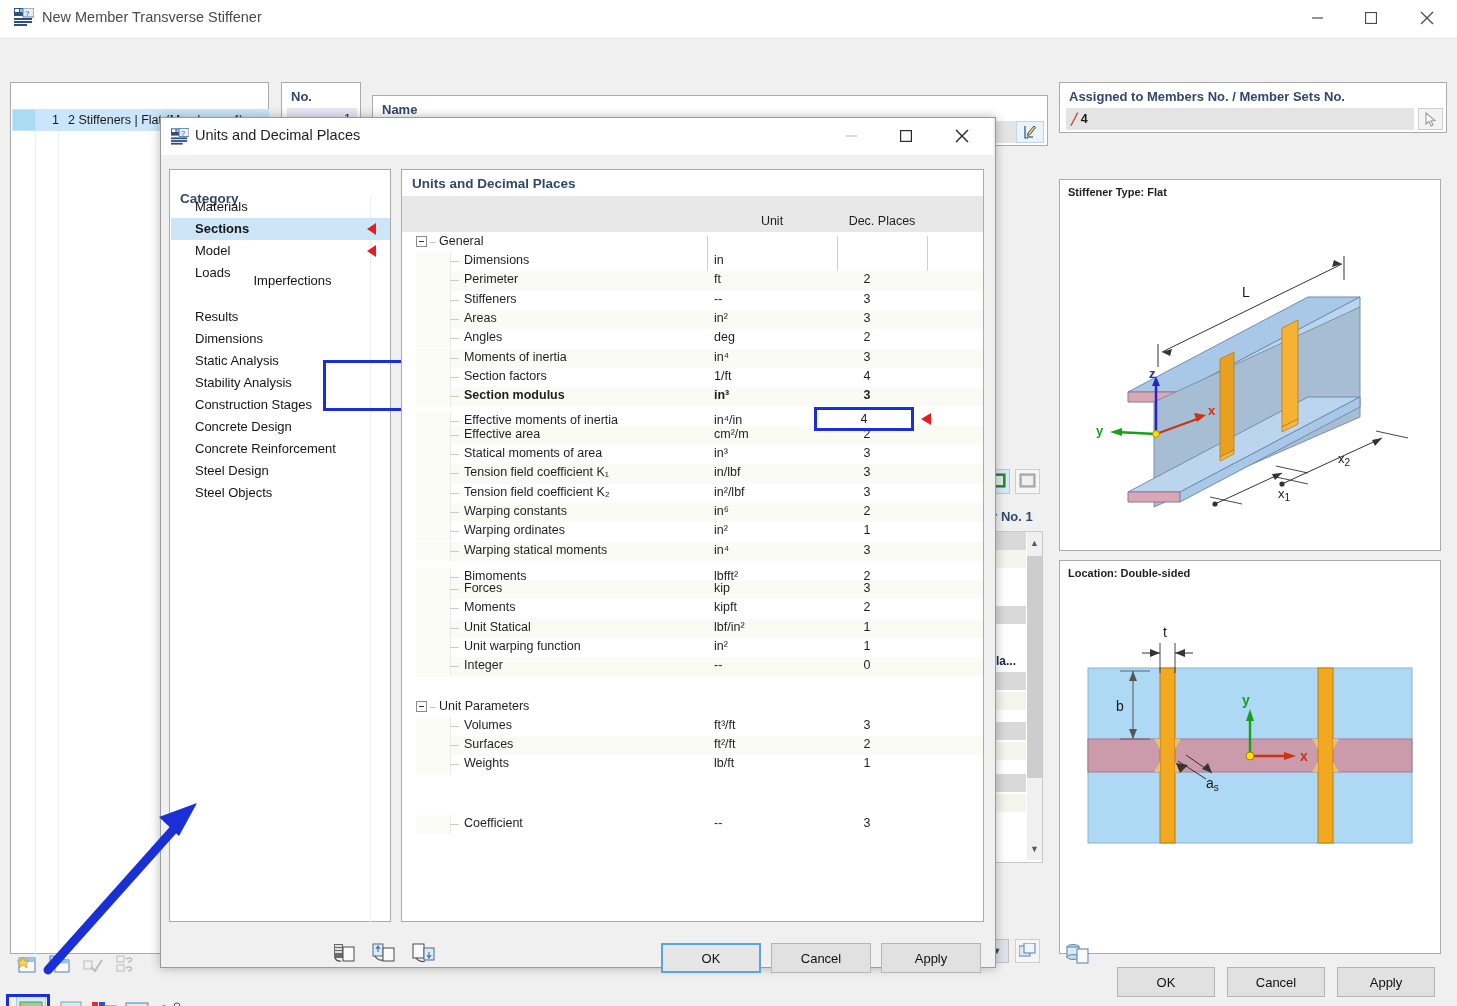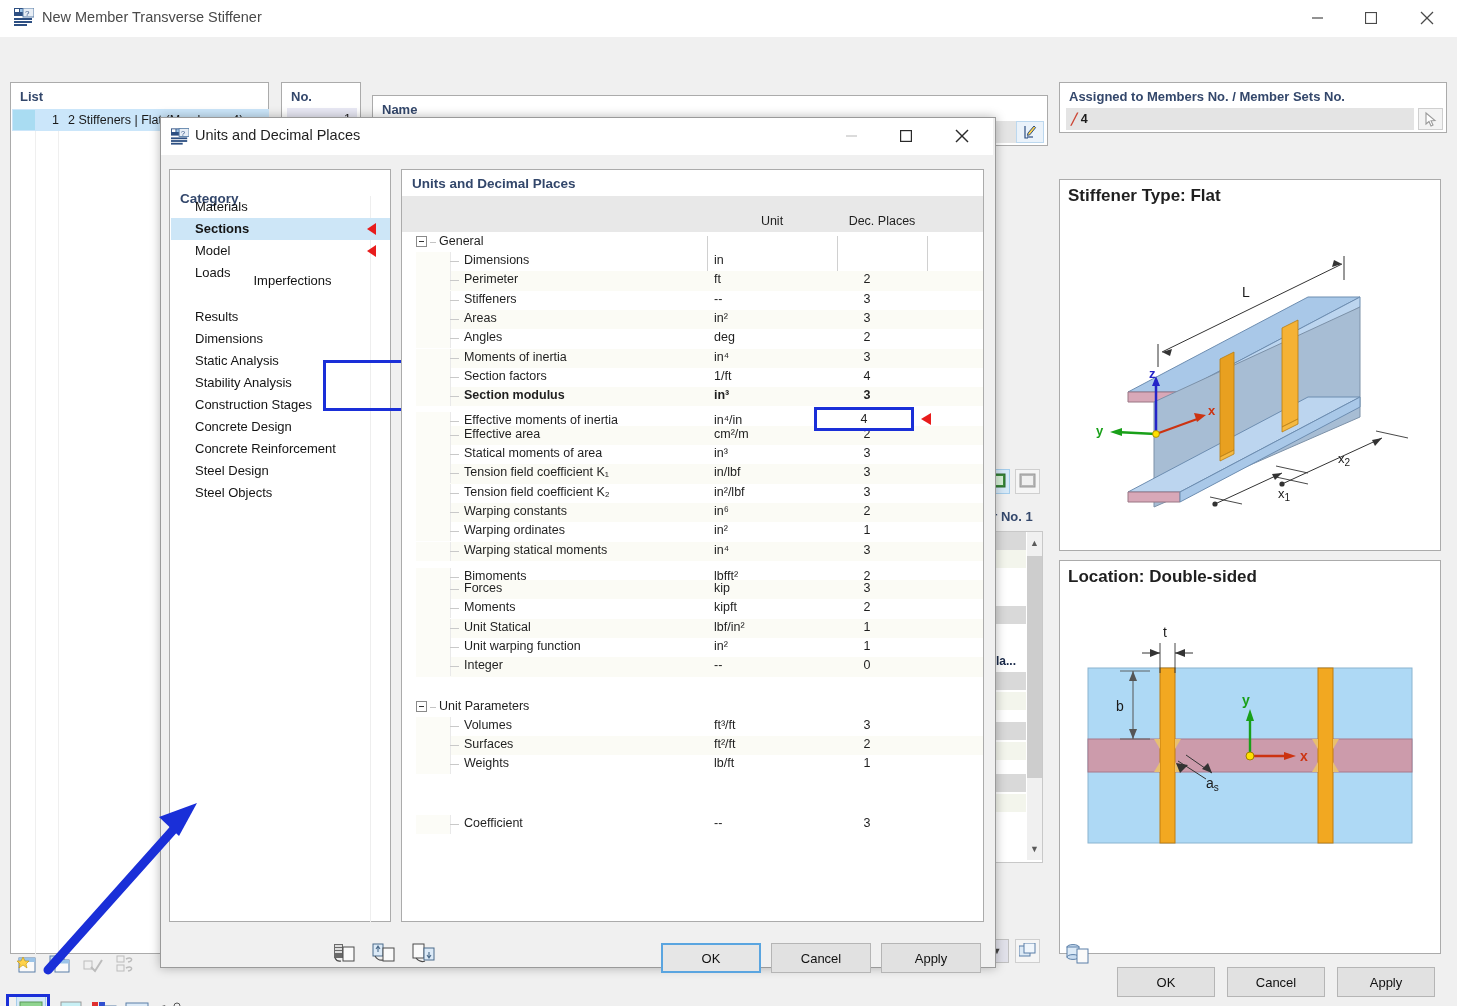--- a/index.html
+++ b/index.html
@@ -75,21 +75,21 @@
     box-sizing:border-box;font-size:12.5px;font-weight:bold;
   }
   #assign-pick{
     position:absolute;left:358px;top:25px;width:25px;height:22px;
     border:1px solid #cfcfcf;background:#f3f3f3;box-sizing:border-box;
   }
 
   
   #gfx1{left:1059px;top:142px;width:382px;height:372px;}
   #gfx2{left:1059px;top:523px;width:382px;height:394px;}
-  .gfx-label{position:absolute;left:8px;top:6px;font-size:17px;font-weight:bold;color:#1f1f1f;}
+  .gfx-label{position:absolute;left:8px;top:6px;font-size:11px;font-weight:bold;color:#1f1f1f;}
 
   
   #mid-icons{left:985px;top:432px;width:56px;height:28px;}
   .mini-btn{
     position:absolute;top:0;width:25px;height:25px;border:1px solid #cfcfcf;
     background:#f5f5f5;box-sizing:border-box;
   }
   #mid-hdr{
     left:985px;top:472px;width:56px;height:22px;color:#33476b;
     font-weight:bold;font-size:13px;white-space:nowrap;overflow:hidden;
@@ -263,21 +263,20 @@
     <svg width="14" height="14">
         <line x1="1" y1="1" x2="13" y2="13" stroke="#4a4a4a" stroke-width="1.3"></line>
         <line x1="13" y1="1" x2="1" y2="13" stroke="#4a4a4a" stroke-width="1.3"></line>
       </svg>
   </div>
 </div>
 
 <div class="abs" id="main-body">
 
   <div class="panel" id="list-panel">
-    <div class="panel-hdr">List</div>
     <div id="list-col-div2"></div>
     <div id="list-col-div"></div>
     <div id="list-row">
       <span class="swatch"></span>
       <span class="lnum">1</span>
       <span style="padding-left:4px">2 Stiffeners | Flat (Members : 4)</span>
     </div>
   </div>
 
   <div class="panel" id="no-panel">

